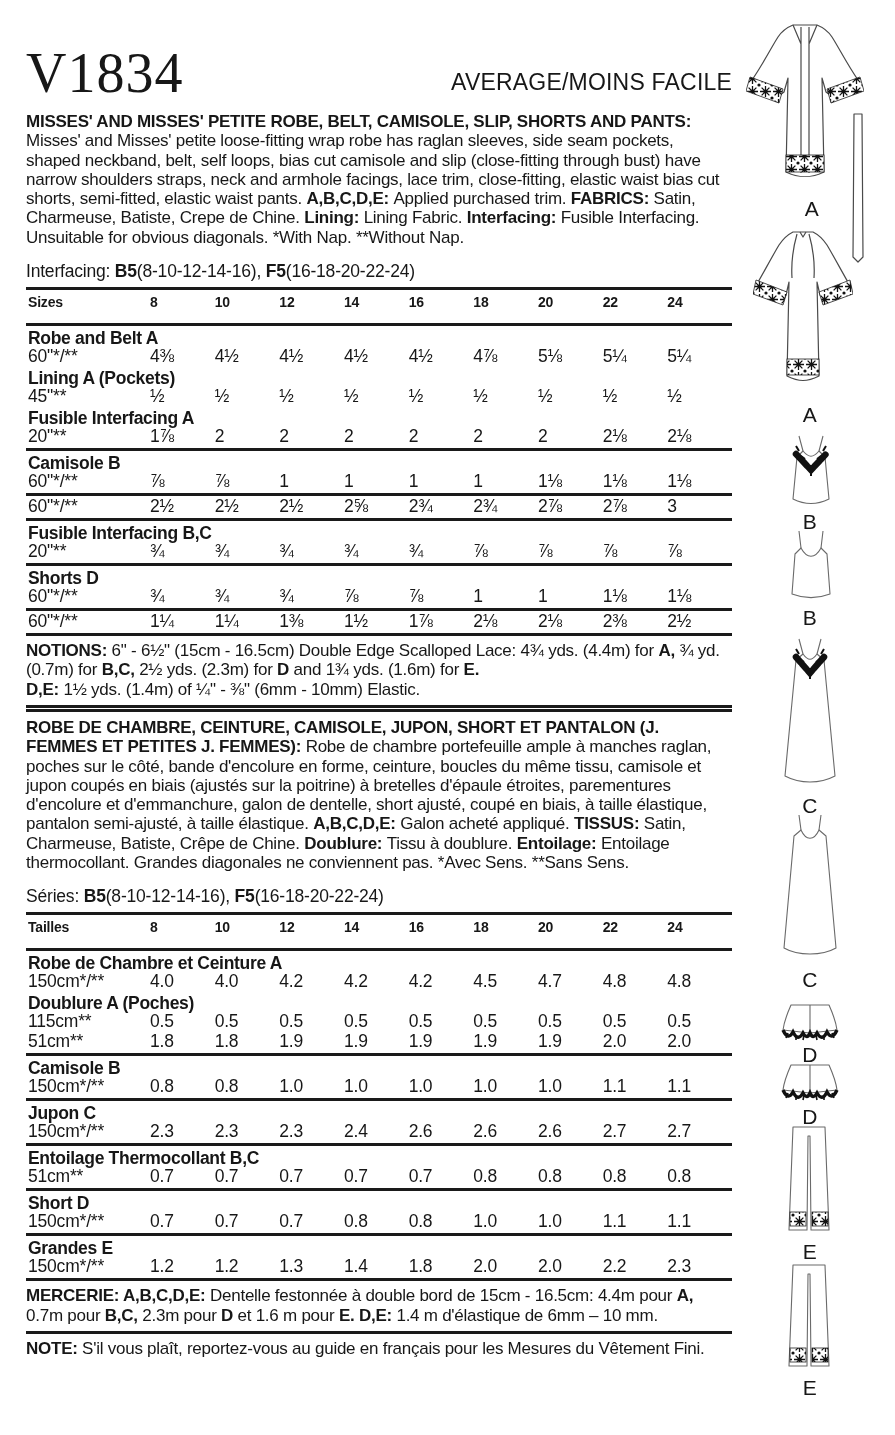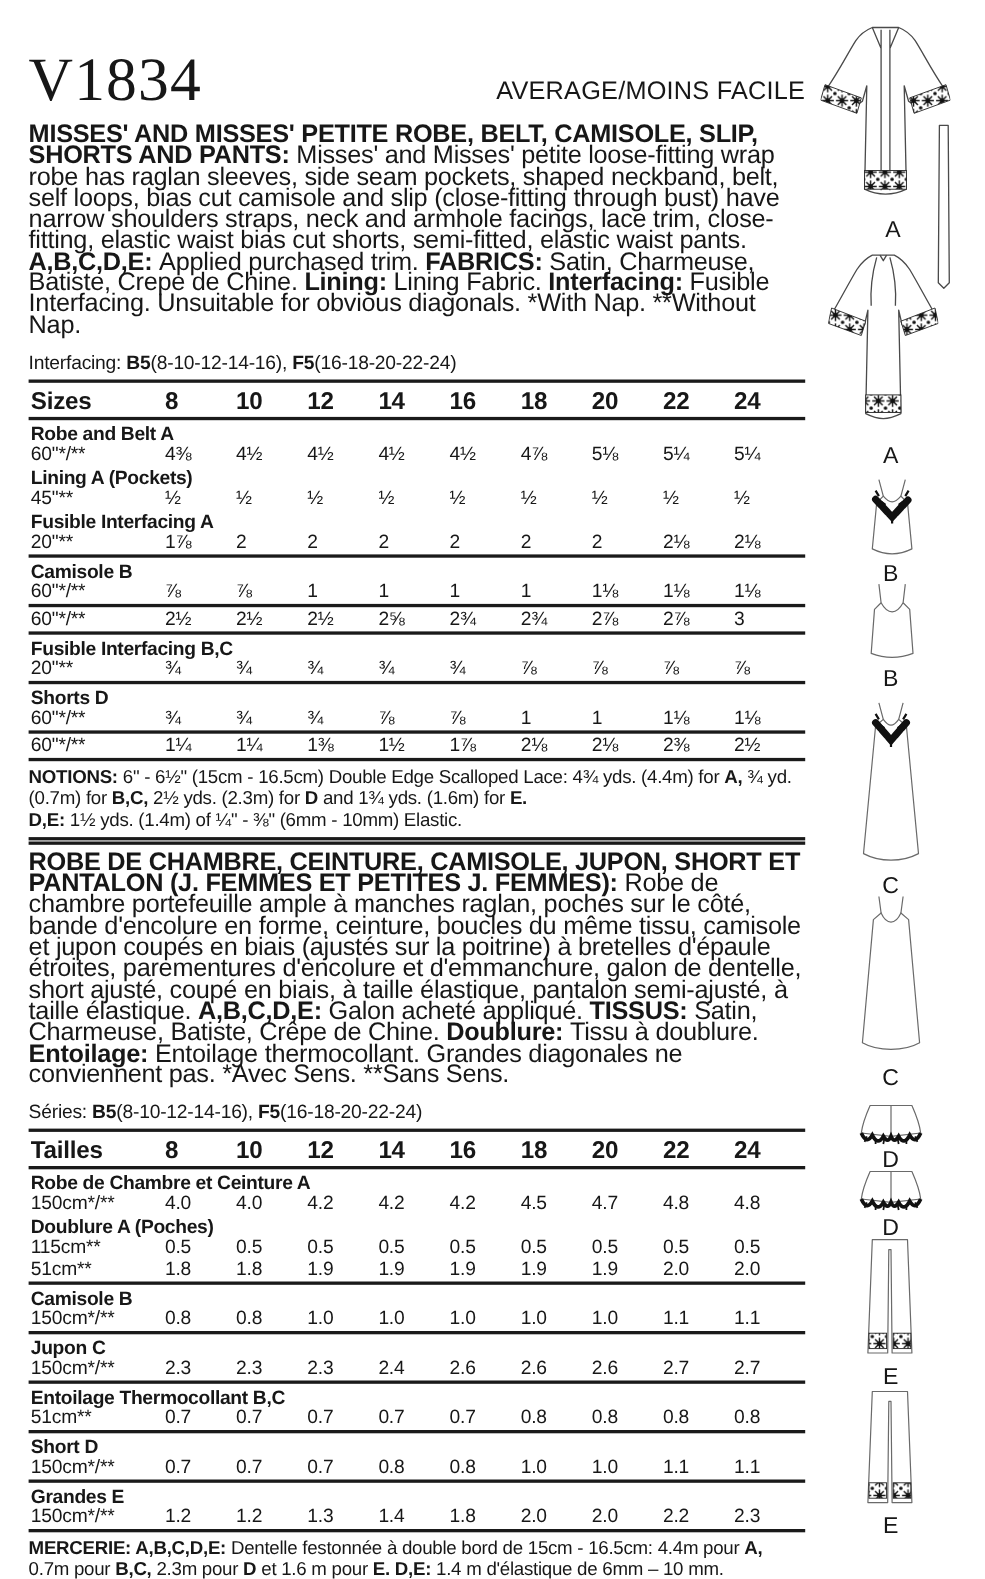--- a/index.html
+++ b/index.html
@@ -6,24 +6,24 @@
   body{
     width:895px;height:1435px;background:#ffffff;color:#171717;
     font-family:"Liberation Sans",sans-serif;position:relative;overflow:hidden;
     -webkit-font-smoothing:antialiased;
   }
   .col{position:absolute;left:26px;top:0;width:706px;}
   .hdr{display:flex;justify-content:space-between;align-items:flex-end;margin-top:26px;height:74px;gap:32px;}
   .vnum{font-family:"Liberation Serif","DejaVu Serif",serif;font-size:56px;line-height:0.95;letter-spacing:1px;font-weight:500;}
   .avg{font-size:23px;letter-spacing:0.2px;margin-bottom:4px;}
   b{font-weight:bold;}
-  .para{font-size:23px;line-height:19.3px;letter-spacing:-0.25px;margin-top:12px;}
+  .para{font-size:17px;line-height:19.3px;letter-spacing:-0.25px;margin-top:12px;}
   .comb{font-size:17.5px;letter-spacing:-0.2px;margin-top:14px;margin-bottom:5px;}
   .rule{height:3px;background:#1a1a1a;margin:1px 0;}
-  .thead{display:grid;grid-template-columns:122px repeat(9,1fr);font-weight:bold;font-size:22px;padding:3px 0 0 2px;letter-spacing:-0.2px;}
+  .thead{display:grid;grid-template-columns:122px repeat(9,1fr);font-weight:bold;font-size:14px;padding:3px 0 12px 2px;letter-spacing:-0.2px;}
   .rname{font-weight:bold;font-size:17.5px;line-height:17px;padding:3px 0 0 2px;letter-spacing:-0.3px;}
   .vrow{display:grid;grid-template-columns:122px repeat(9,1fr);font-size:17.5px;line-height:19px;padding:0 0 1px 2px;letter-spacing:-0.2px;}
   .blk{font-size:17px;line-height:19.3px;letter-spacing:-0.25px;padding:4px 0 5px;}
   .figs{position:absolute;left:738px;top:0;width:157px;height:1435px;}
   .fig{position:absolute;}
   .flabel{position:absolute;font-size:21px;width:60px;text-align:center;letter-spacing:0.5px;}
 </style>
 </head>
 <body>
 

